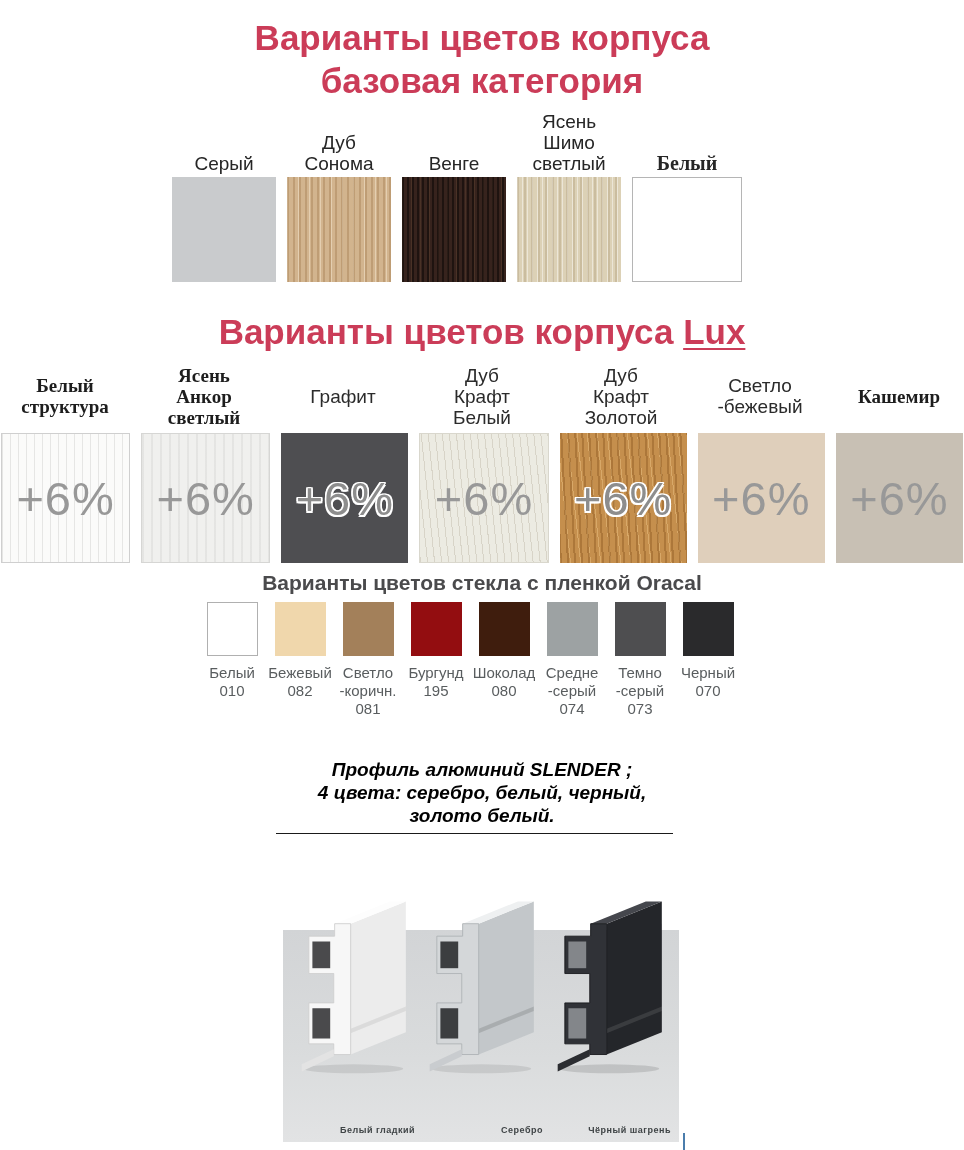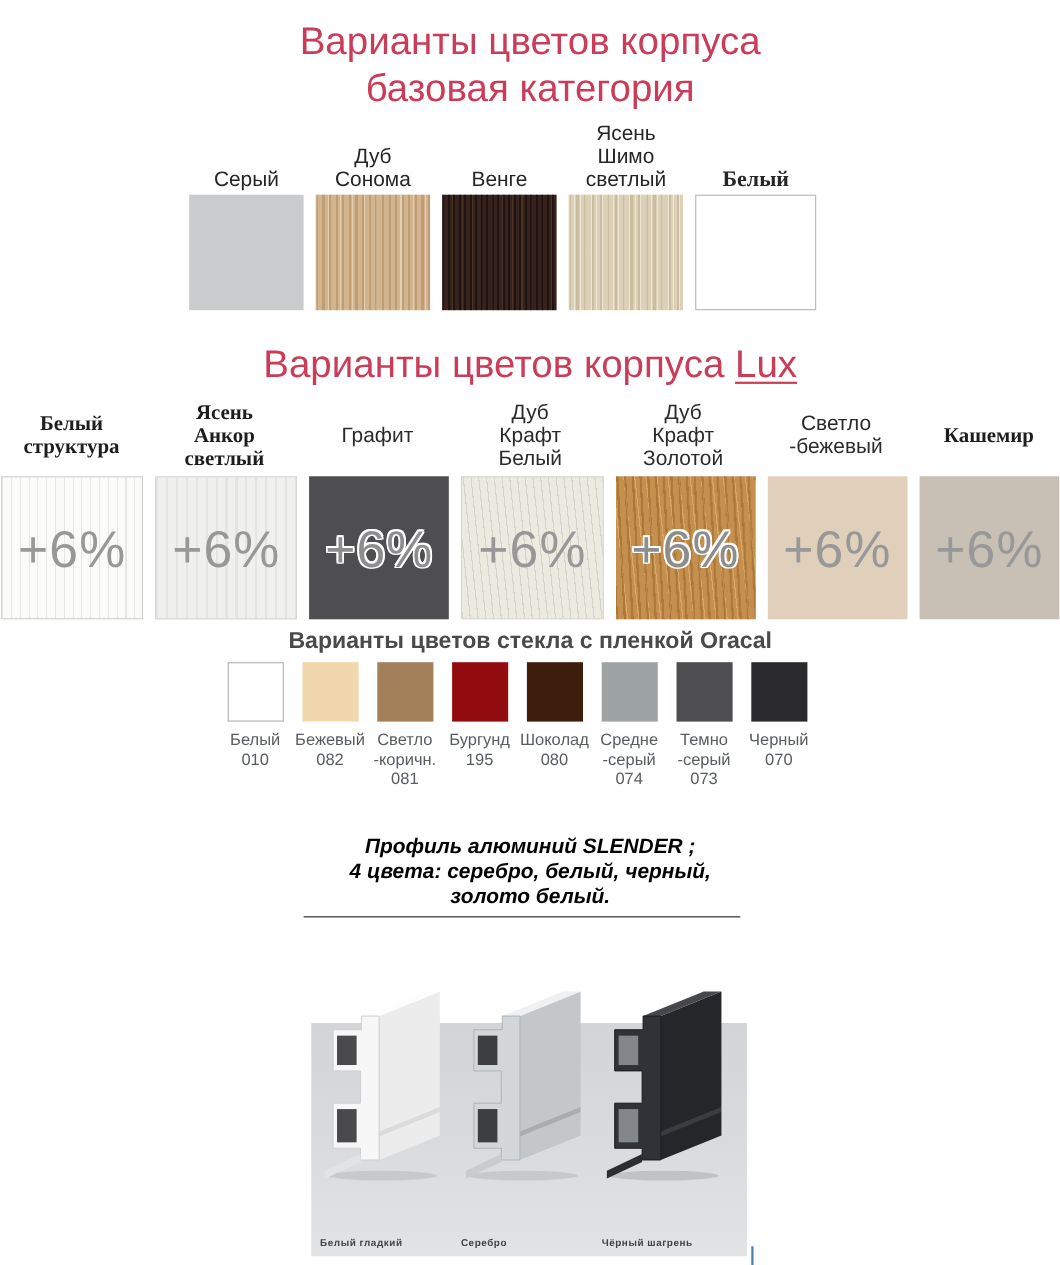--- a/index.html
+++ b/index.html
@@ -4,21 +4,21 @@
 <style>
   html,body{margin:0;padding:0;background:#ffffff;}
   body{
     width:964px;height:1150px;position:relative;overflow:hidden;
     font-family:"Liberation Sans", sans-serif;
     -webkit-font-smoothing:antialiased;
   }
   
   .big-title{
     margin:0;padding:0;text-align:center;
-    font-size:35px;line-height:43px;font-weight:400;color:#cb3c58;
+    font-size:35px;line-height:43px;font-weight:700;color:#cb3c58;
   }
   .title-basic{padding-top:16px;}
   .title-lux{margin-top:28px;}
   .lux-word{text-decoration:underline;text-decoration-thickness:2px;text-underline-offset:4px;}
   
   .basic-row{width:570px;margin-left:172px;}
   .basic-labels,.basic-swatches{display:flex;gap:11px;}
   .basic-labels{align-items:flex-end;height:64px;margin-top:8px;margin-bottom:3px;}
   .basic-labels .lbl{
     width:105px;text-align:center;font-size:19px;line-height:21px;font-weight:500;
@@ -89,21 +89,21 @@
     margin-top:40px;text-align:center;font-size:19px;line-height:23px;
     font-weight:700;font-style:italic;color:#000;
   }
   .rule{height:1px;background:#1a1a1a;width:397px;margin:6px 0 0 276px;}
   .photo{
     position:absolute;left:283px;top:930px;width:396px;height:212px;
     background:linear-gradient(180deg,#d2d4d6 0%,#d9dbdc 55%,#e2e3e4 100%);
     display:flex;justify-content:space-between;align-items:flex-end;
     padding:0 8px;box-sizing:border-box;
   }
-  .profile-col{width:124px;display:flex;flex-direction:column;align-items:flex-start;gap:48px;}
+  .profile-col{width:124px;display:flex;flex-direction:column;align-items:flex-end;gap:48px;}
   .profile-col svg{width:118px;height:178px;display:block;}
   .photo-label{
     font-size:9px;font-weight:700;letter-spacing:.5px;color:#3f4446;
     margin:2px 0 7px 0;white-space:nowrap;
   }
   
   .profile--white .p-side{fill:#ececec;} .profile--white .p-top{fill:#fdfdfd;}
   .profile--white .p-front{fill:#f7f7f7;stroke:#cfcfcf;stroke-width:1;}
   .profile--white .p-slot{fill:#4a4a4c;} .profile--white .p-flange{fill:#e3e3e3;}
   .profile--white .p-groove{fill:rgba(0,0,0,.07);}

